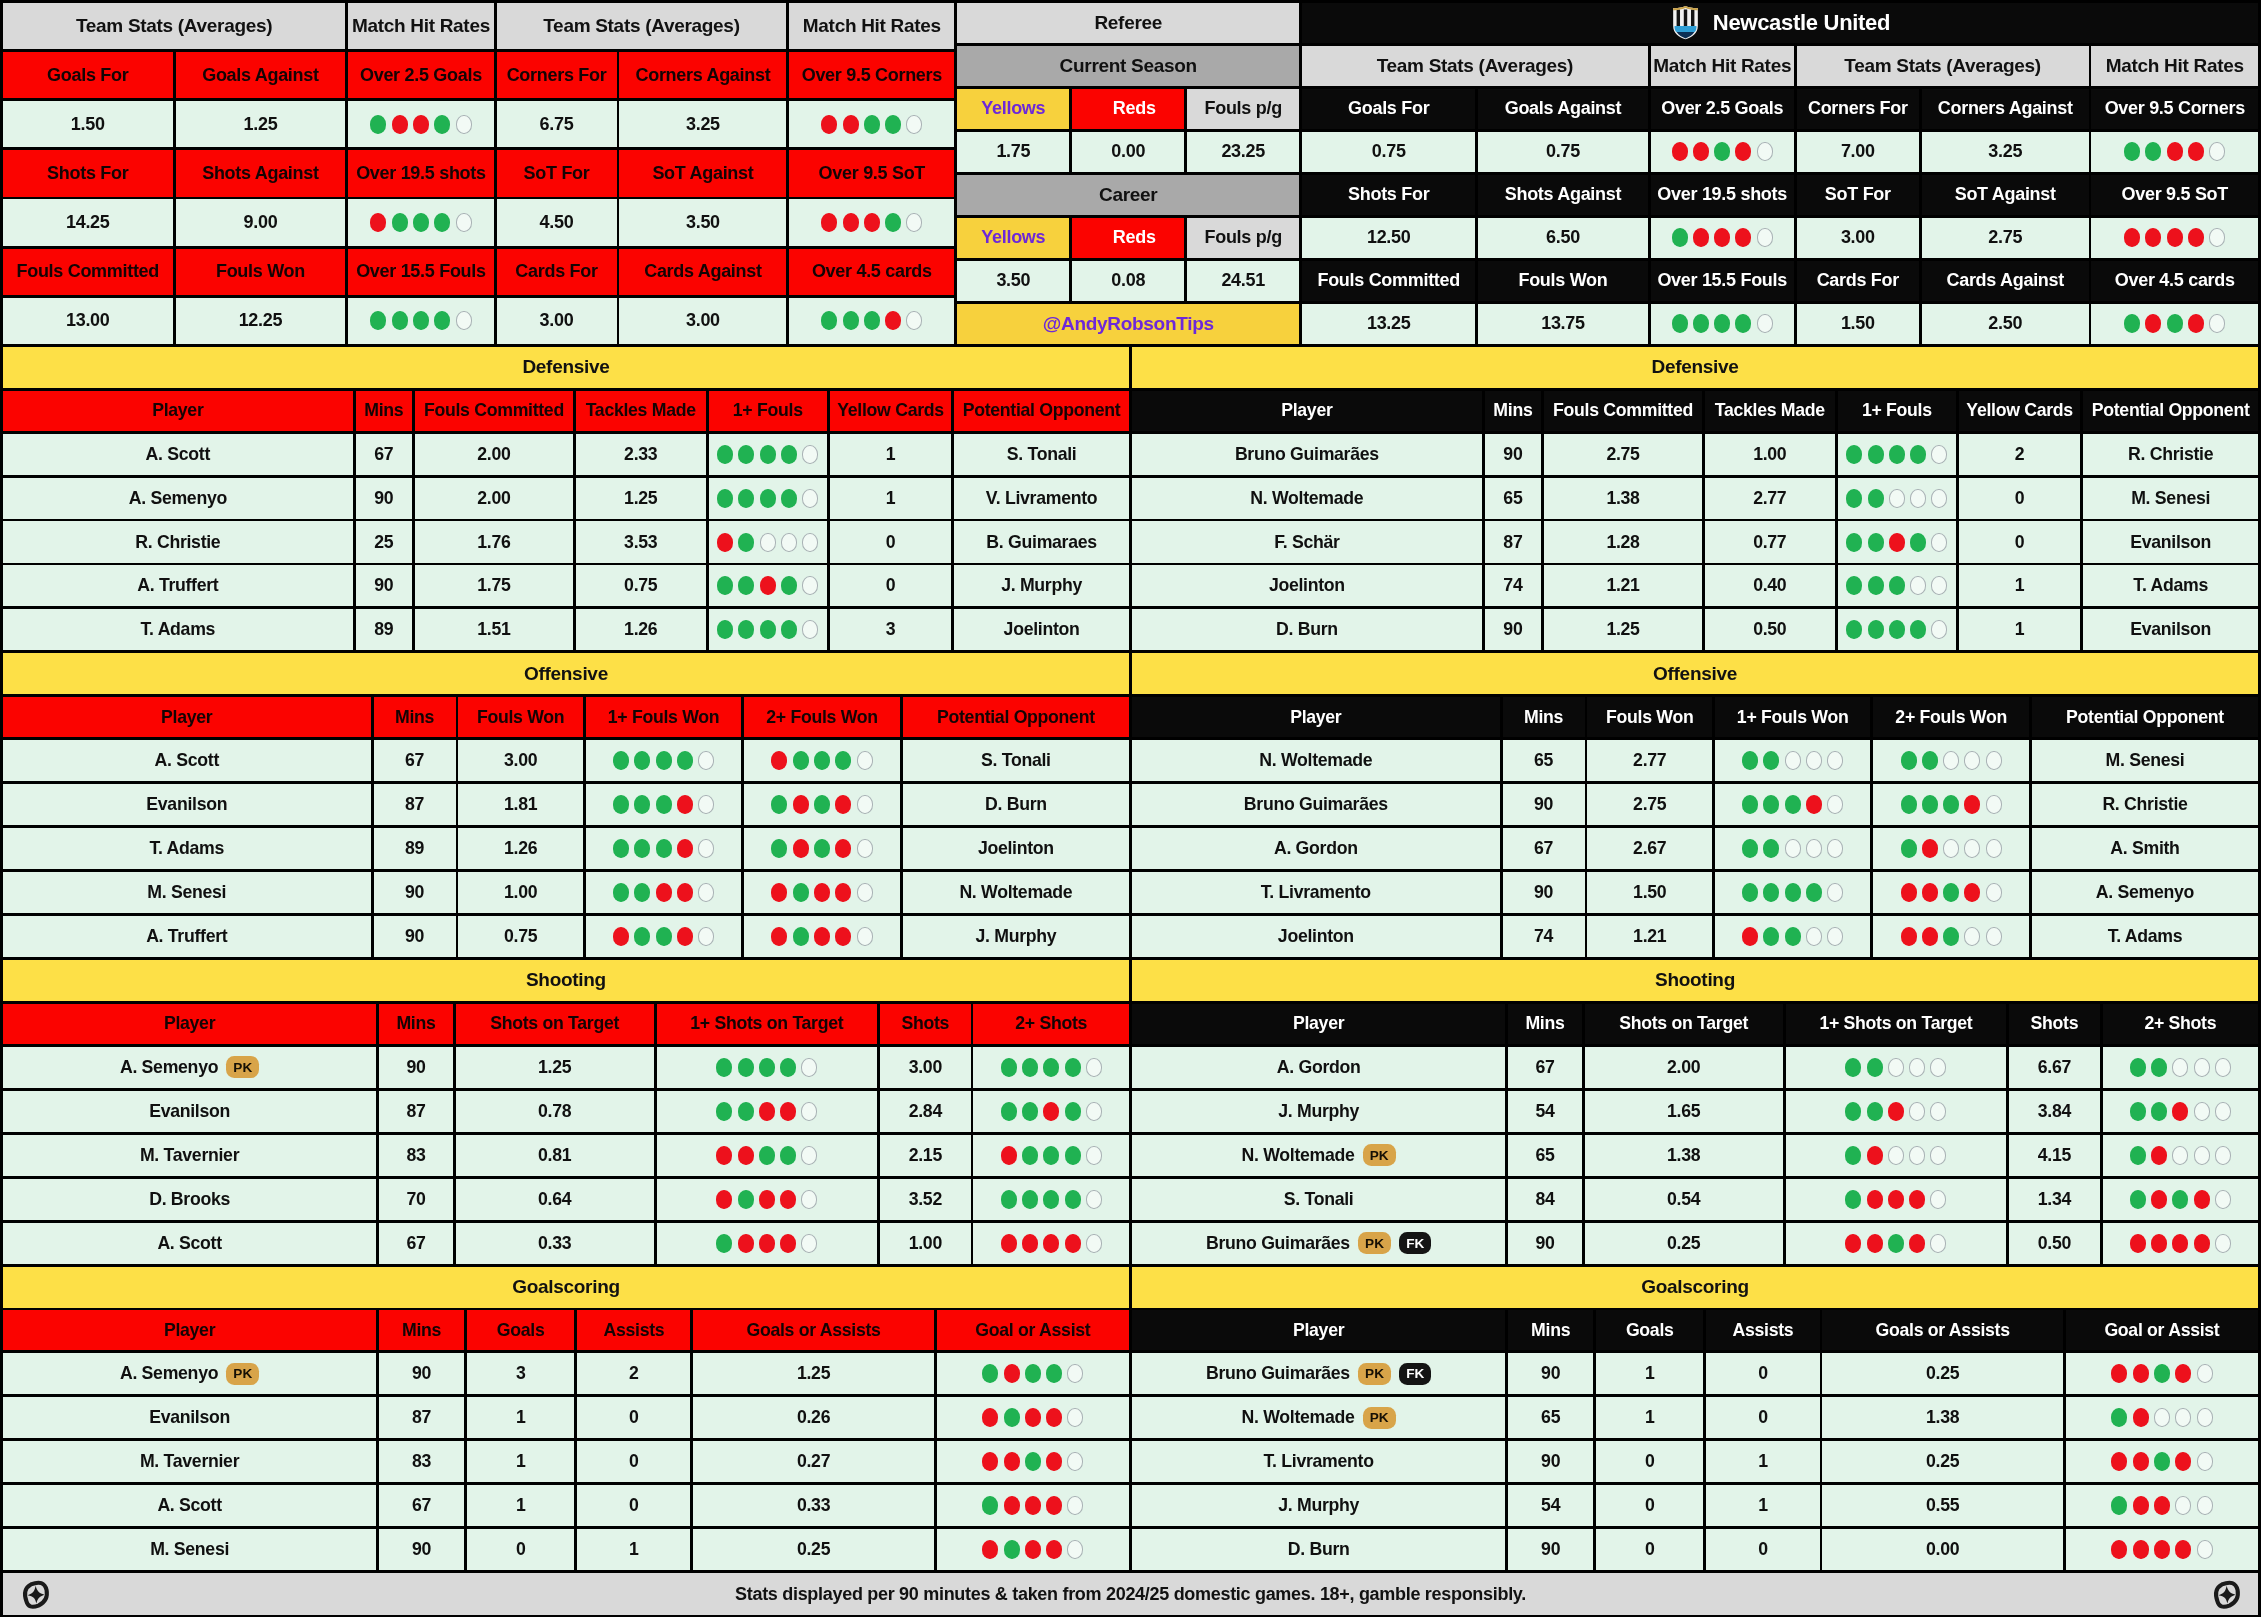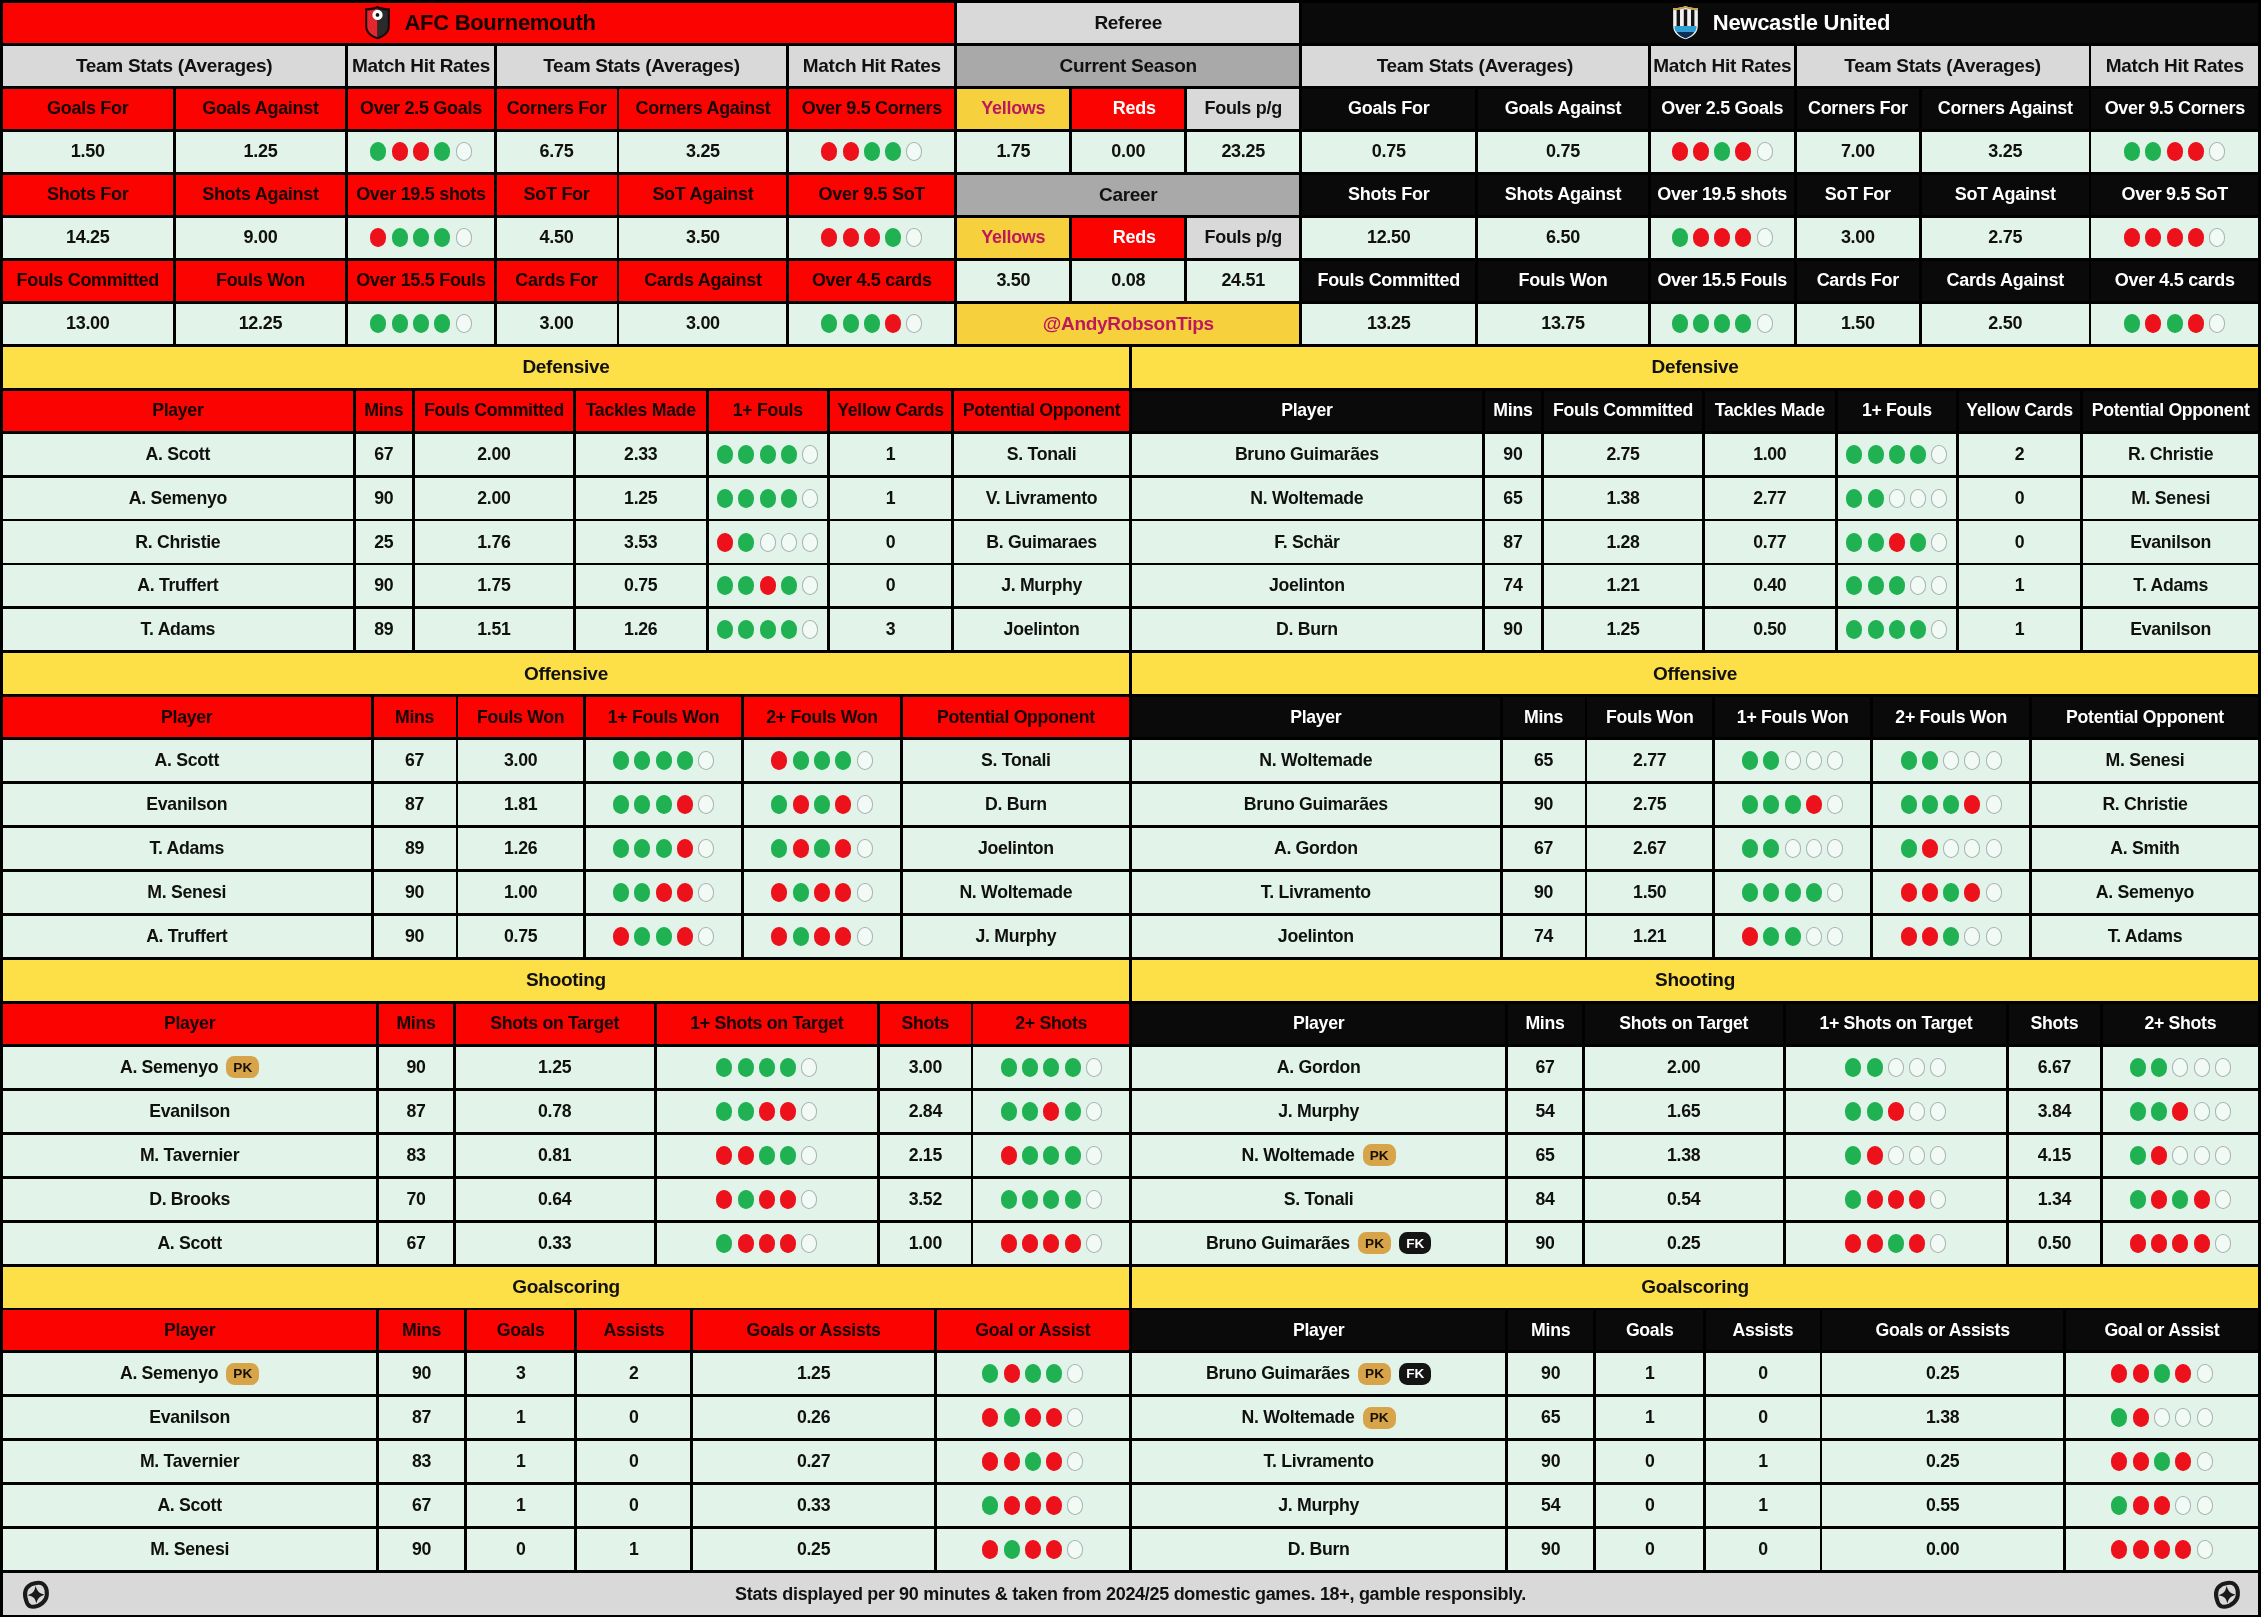--- a/index.html
+++ b/index.html
@@ -4,21 +4,21 @@
 <style>
   html,body{margin:0;padding:0;background:#000;}
   body{width:2261px;height:1618px;font-family:"Liberation Sans",sans-serif;-webkit-font-smoothing:antialiased;}
   .page{display:flex;flex-direction:column;gap:2.9px;width:2261px;height:1618px;padding:2.9px;box-sizing:border-box;background:#000;}
 
   
   .cell,.ref-cell{display:flex;align-items:center;justify-content:center;text-align:center;letter-spacing:-0.3px;}
   .mint{background:#e2f4e9;color:#111;}
   .bar-light{background:#d9d9d9;color:#111;}
   .bar-mid{background:#a9a9a9;color:#111;}
-  .gold{background:#f7d13d;color:#be185d;}
+  .gold{background:#f7d13d;color:#6d28d9;}
   .redw{background:#fb0300;color:#fff;padding-left:12px;}
 
   
   .top{flex:0 0 341px;display:grid;grid-template-columns:42.3fr 15.2fr 42.5fr;gap:2.9px;}
   .team-top{display:flex;flex-direction:column;gap:2.9px;min-width:0;}
   .team-top .trow{flex:1;display:grid;gap:2.9px;}
   #bmo-top .trow{grid-template-columns:18.1fr 18.1fr 15.5fr 12.8fr 17.8fr 17.6fr;}
   #nuf-top .trow{grid-template-columns:18.4fr 18fr 15.2fr 13fr 17.7fr 17.7fr;}
   .titlebar{flex:1;display:flex;align-items:center;justify-content:center;gap:11.8px;font-size:22px;font-weight:800;letter-spacing:-0.3px;}
   .titlebar.red{background:#fb0300;color:#140404;}
@@ -68,30 +68,20 @@
   .footer .ftext{flex:1;text-align:center;font-size:18px;font-weight:800;color:#111;letter-spacing:-0.3px;}
 </style>
 </head>
 <body>
 
 <div class="page">
 
   <div class="top">
 
     <div class="team-top side-red" id="bmo-top">
-      <div class="titlebar red">
-        <svg width="31" height="37" viewBox="0 0 44 54">
-          <path d="M22 3c-6 2.5-13 3.5-18 3v26c0 11 9 16.5 18 19.5 9-3 18-8.5 18-19.5V6c-5 .5-12-.5-18-3z" fill="#16090b"></path>
-          <path d="M22 6.5c-5 2-10.5 3-15 2.8V32c0 9 7 13.8 15 16.5z" fill="#e4262e"></path>
-          <path d="M22 6.5c5 2 10.5 3 15 2.8V32c0 9-7 13.8-15 16.5z" fill="#2b2b2b"></path>
-          <circle cx="22" cy="16" r="7.5" fill="#ffffff"></circle>
-          <circle cx="22" cy="16" r="2.7" fill="#111111"></circle>
-        </svg>
-        <span>AFC Bournemouth</span>
-      </div>
     <div class="trow">
           <div class="cell subhead" style="grid-column: span 2;">Team Stats (Averages)</div>
           <div class="cell subhead" style="grid-column: span 1;">Match Hit Rates</div>
           <div class="cell subhead" style="grid-column: span 2;">Team Stats (Averages)</div>
           <div class="cell subhead" style="grid-column: span 1;">Match Hit Rates</div>
         </div>
         <div class="trow">
           <div class="cell label">Goals For</div>
           <div class="cell label">Goals Against</div>
           <div class="cell label">Over 2.5 Goals</div>

